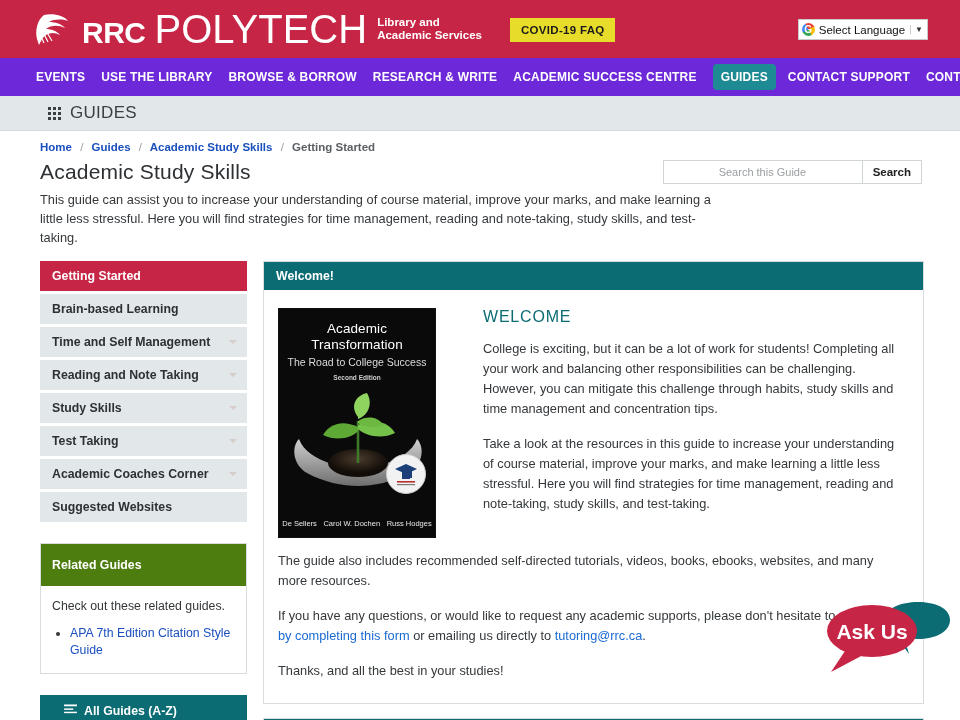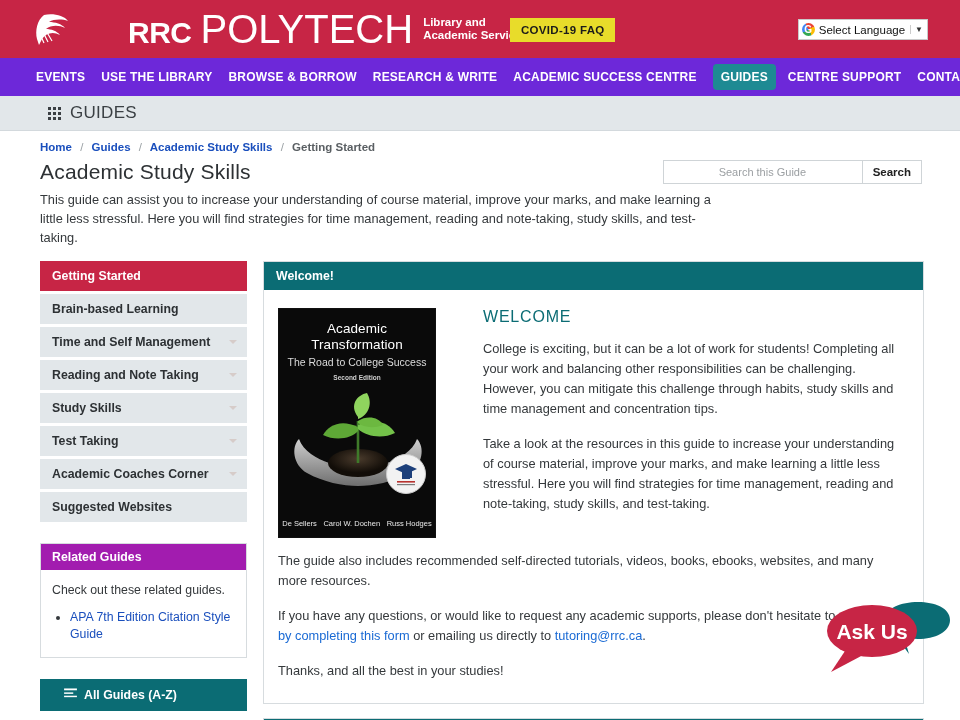--- a/index.html
+++ b/index.html
@@ -8,21 +8,21 @@
     font-family: "Liberation Sans", sans-serif;
     background: #ffffff;
     overflow: hidden;
   }
 
   
   .brandbar {
     height: 58px; background: #C72545;
     display: flex; align-items: center; position: relative;
   }
-  .logo-wrap { display: flex; align-items: center; margin-left: 34px; gap: 46px; }
+  .logo-wrap { display: flex; align-items: center; margin-left: 34px; }
   .logo-mark { width: 40px; height: 34px; margin-right: 8px; }
   .logo-text { display: flex; align-items: baseline; color: #fff; }
   .logo-rrc {
     font-size: 30px; font-weight: bold; letter-spacing: -0.5px;
     font-family: "Liberation Sans Narrow", "Liberation Sans", sans-serif;
   }
   .logo-poly {
     font-size: 40px; font-weight: 300; letter-spacing: 0px; margin-left: 9px;
     font-family: "Liberation Sans Narrow", "Liberation Sans", sans-serif;
   }
@@ -129,22 +129,22 @@
   .side-item.active { background: #C72545; color: #fff; }
   .side-item .chev {
     position: absolute; right: 10px; top: 50%; transform: translateY(-50%);
     width: 0; height: 0; border-left: 4px solid transparent;
     border-right: 4px solid transparent; border-top: 4px solid #d6ccc9;
   }
 
   
   .box { border: 1px solid #d7dcdf; margin-top: 21px; background: #fff; }
   .box-head {
-    background: #a21caf; color: #fff; font-size: 12.3px; font-weight: bold;
-    padding: 6px 11px;
+    background: #4d7c0f; color: #fff; font-size: 12.3px; font-weight: bold;
+    padding: 14px 11px;
   }
   .box-body { padding: 11px 11px 14px 11px; font-size: 12.3px; color: #34383b; }
   .box-body p { line-height: 18px; }
   .box-body ul { margin: 10px 0 0 18px; }
   .box-body li { line-height: 17px; }
   .box-body li a { color: #1a4fbd; text-decoration: none; cursor: pointer; }
 
   
   .side-btns { margin-top: 21px; display: flex; flex-direction: column; gap: 14px; }
   .side-btn {
@@ -238,21 +238,21 @@
   </div>
 </div>
 
 <div class="navbar">
   <div class="nav-item">EVENTS</div>
   <div class="nav-item">USE THE LIBRARY</div>
   <div class="nav-item">BROWSE &amp; BORROW</div>
   <div class="nav-item">RESEARCH &amp; WRITE</div>
   <div class="nav-item">ACADEMIC SUCCESS CENTRE</div>
   <div class="nav-item active">GUIDES</div>
-  <div class="nav-item">CENTRE SUPPORT</div>
+  <div class="nav-item">CONTACT SUPPORT</div>
   <div class="nav-item">CONTACT</div>
 
 </div>
 
 <div class="guides-bar">
   <span class="grid-icon">
     <i></i>
       <i></i>
       <i></i>
       <i></i>

